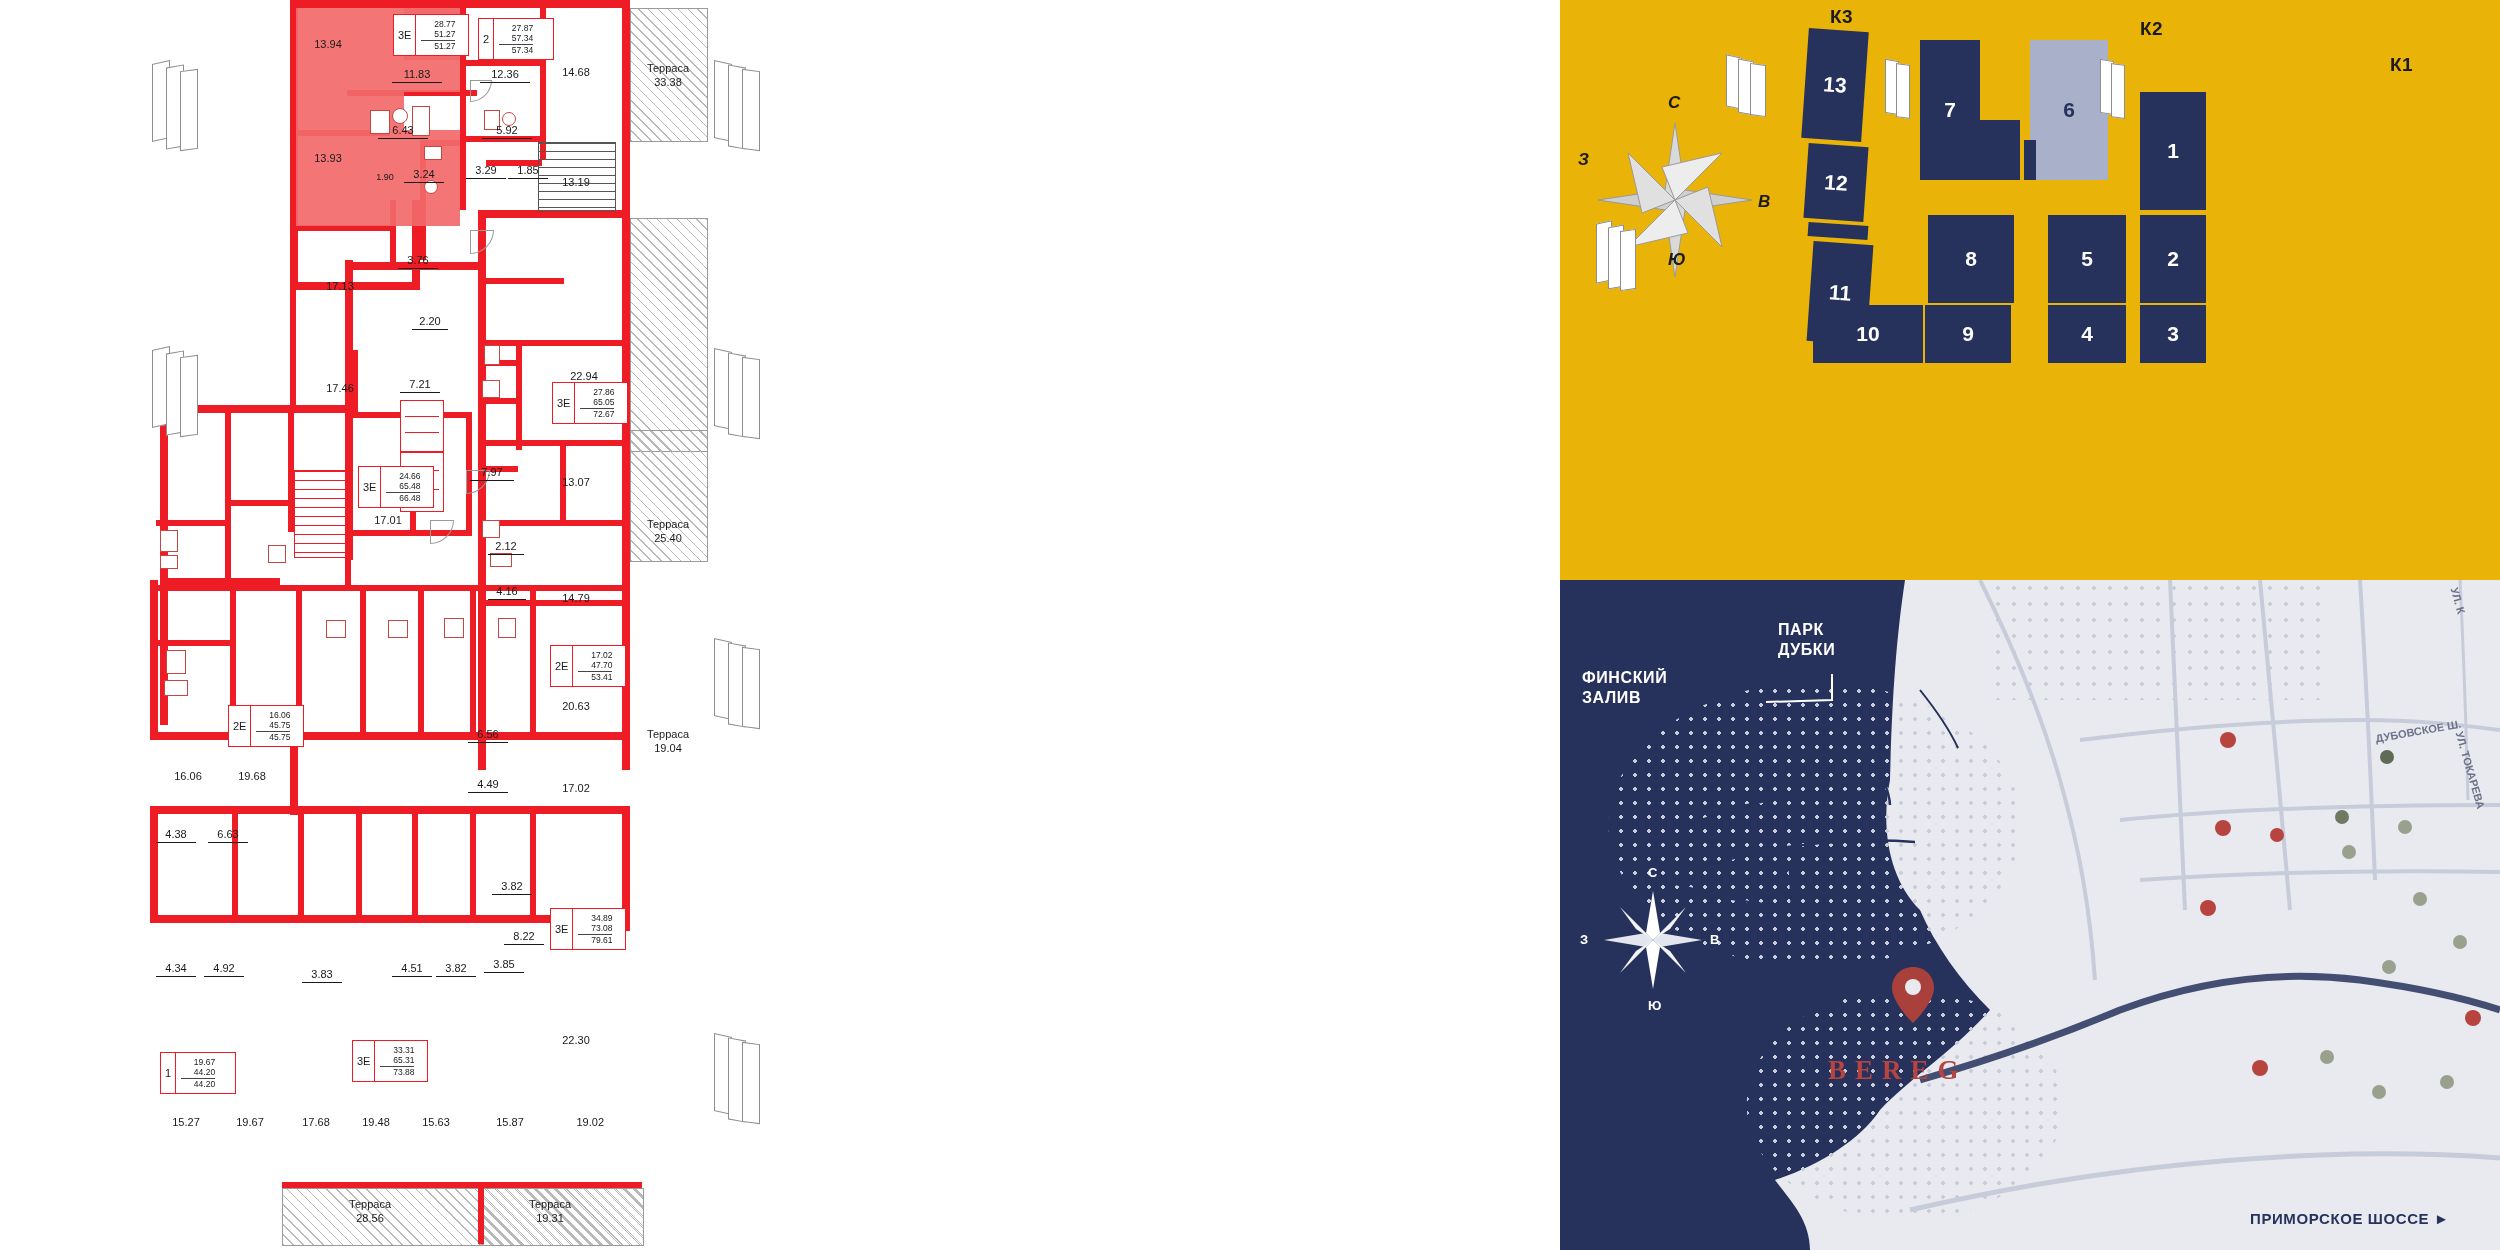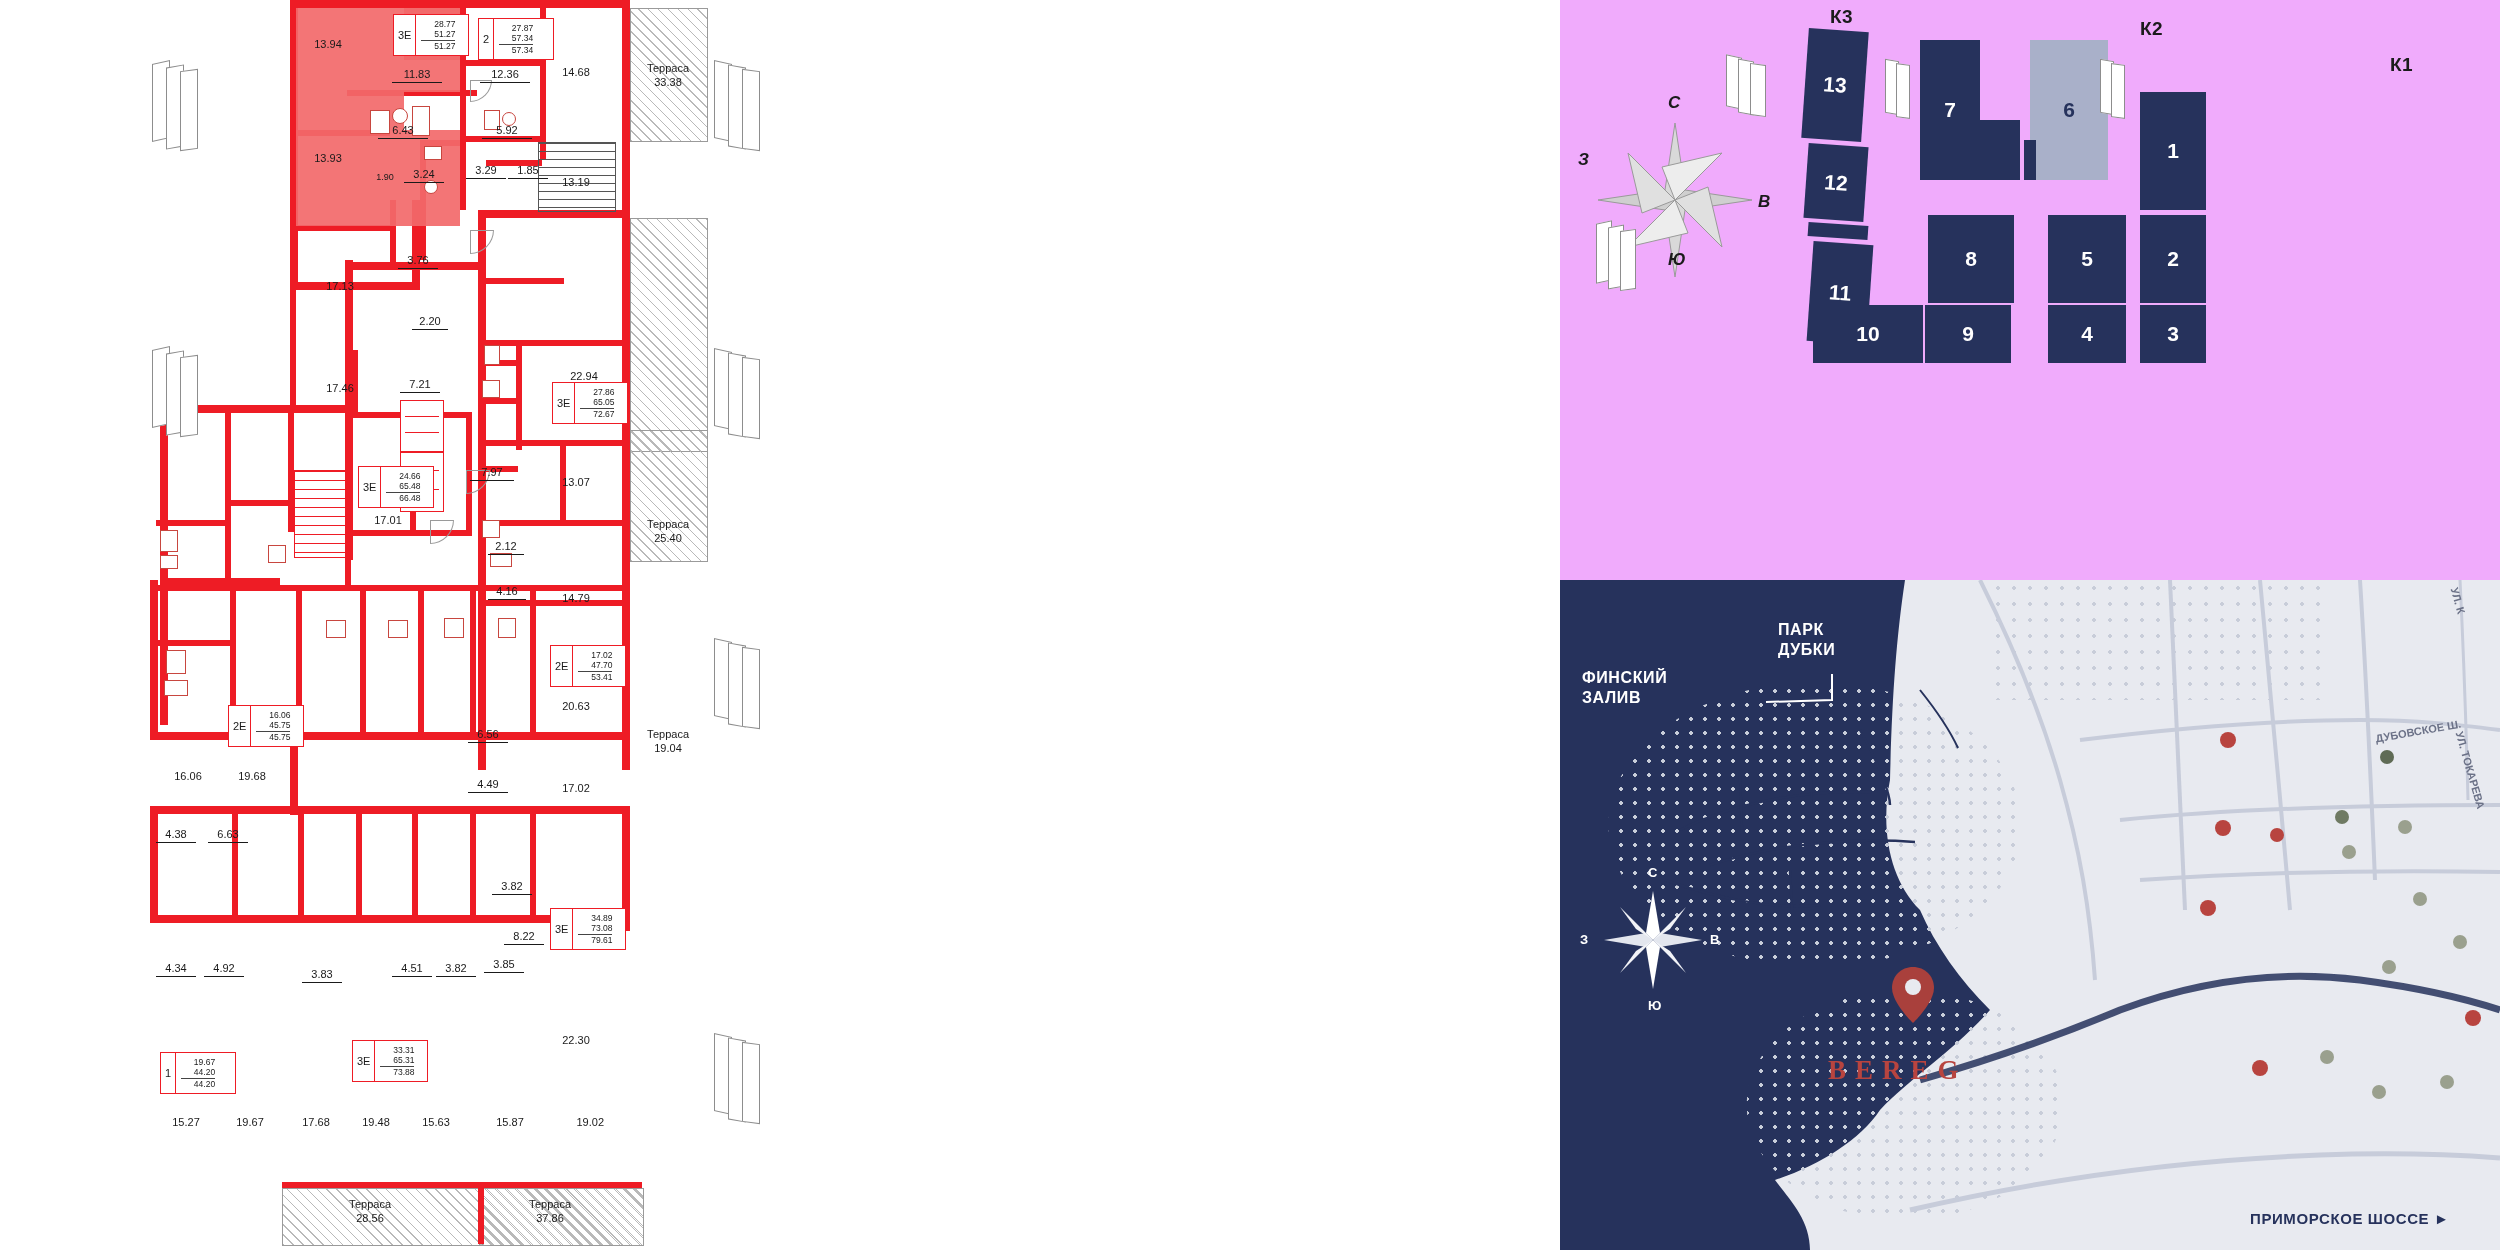--- a/index.html
+++ b/index.html
@@ -119,21 +119,21 @@
     border: 1px solid #9a9a9a;
     border-radius: 0 0 100% 0;
     background: transparent;
   }
 
   
   #sitekey {
     position: absolute;
     left: 1560px; top: 0;
     width: 940px; height: 580px;
-    background: #f0abfc;
+    background: #eab308;
   }
   .blk {
     position: absolute;
     background: #26325c;
     color: #ffffff;
     font-size: 21px;
     font-weight: bold;
     display: flex;
     align-items: center;
     justify-content: center;
@@ -483,21 +483,21 @@
     <div class="terrace-label" style="left:630px; top:728px; width:76px;">
       <div>Терраса</div>
       <div>19.04</div>
     </div>
     <div class="terrace-label" style="left:320px; top:1198px; width:100px;">
       <div>Терраса</div>
       <div>28.56</div>
     </div>
     <div class="terrace-label" style="left:500px; top:1198px; width:100px;">
       <div>Терраса</div>
-      <div>37.86</div>
+      <div>19.31</div>
     </div>
   </div>
 
   <div id="sitekey">
 
     <div class="ktitle" style="left:270px; top:6px;">К3</div>
     <div class="ktitle" style="left:580px; top:18px;">К2</div>
     <div class="ktitle" style="left:830px; top:54px;">К1</div>
 
     <div class="blk" style="left:245px; top:30px; width:60px; height:110px; transform:rotate(4deg);">13</div>

